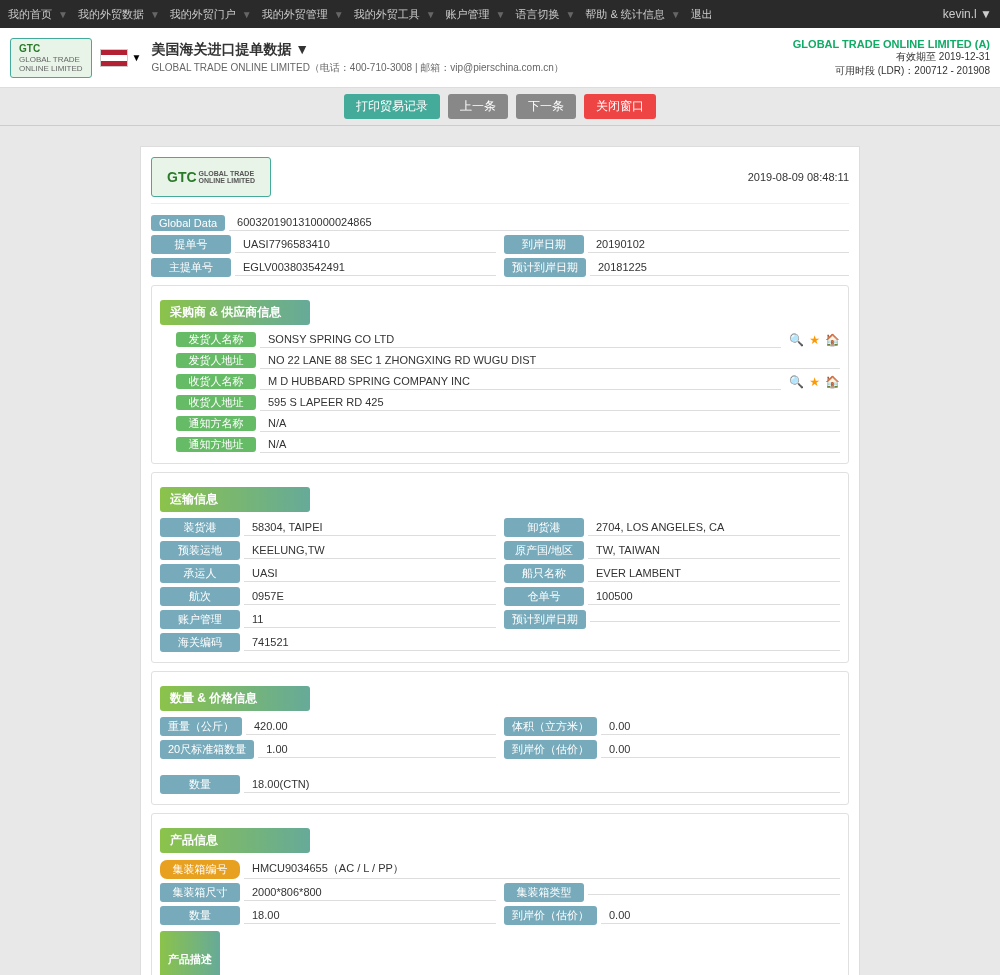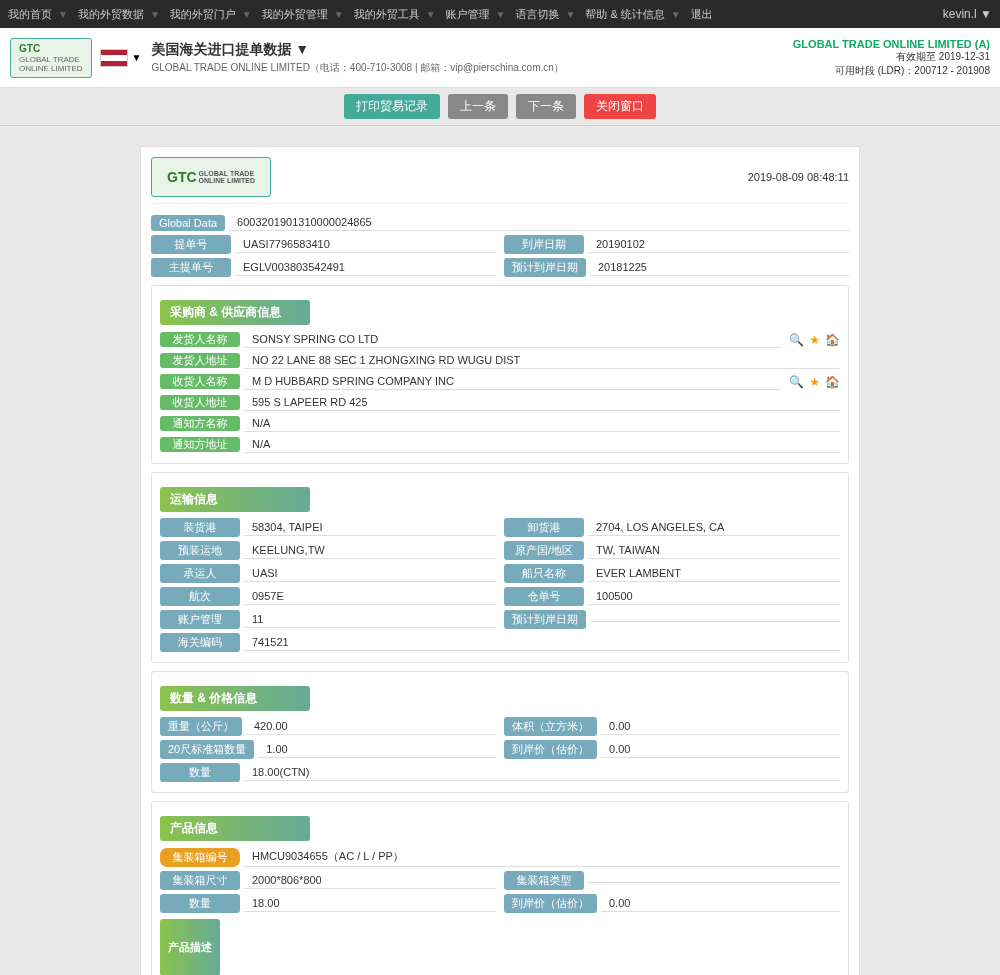--- a/index.html
+++ b/index.html
@@ -36,21 +36,21 @@
 
     
     .doc-header { display: flex; justify-content: space-between; align-items: center; margin-bottom: 10px; padding-bottom: 6px; border-bottom: 1px solid #eee; }
     .doc-logo { display: flex; flex-direction: column; align-items: center; }
     .doc-logo .logo-img { width: 120px; height: 40px; background: #e8f4e8; border: 1px solid #4a9; display: flex; align-items: center; justify-content: center; font-size: 10px; color: #2a7a2a; font-weight: bold; border-radius: 3px; }
     .doc-timestamp { font-size: 11px; color: #333; }
 
     
     .info-row { display: flex; align-items: center; margin-bottom: 4px; }
     .label-btn { background: #7ab; color: #fff; border: none; padding: 2px 8px; border-radius: 3px; font-size: 11px; min-width: 80px; text-align: center; white-space: nowrap; }
-    .label-btn-green { background: #6b6; color: #fff; border: none; padding: 0 8px; border-radius: 3px; font-size: 11px; min-width: 80px; text-align: center; white-space: nowrap; }
+    .label-btn-green { background: #6b6; color: #fff; border: none; padding: 0 8px; border-radius: 3px; font-size: 11px; min-width: 80px; text-align: center; white-space: nowrap; margin-left: 16px; }
     .label-btn-orange { background: #e8a020; color: #fff; border: none; padding: 2px 8px; border-radius: 7px; font-size: 11px; min-width: 80px; text-align: center; white-space: nowrap; }
     .field-value { flex: 1; padding: 2px 8px; border-bottom: 1px solid #ddd; margin-left: 4px; font-size: 11px; color: #333; }
 
     
     .section-header { background: linear-gradient(to right, #8bc34a, #6a9); color: #fff; padding: 4px 10px; border-radius: 3px; font-size: 12px; font-weight: bold; margin: 8px 0 6px 0; display: inline-block; min-width: 150px; }
 
     
     .two-col { display: flex; gap: 8px; }
     .two-col .col { flex: 1; display: flex; align-items: center; }
 
@@ -306,21 +306,21 @@
         <button class="label-btn">重量（公斤）</button>
         <span class="field-value">420.00</span>
       </div>
       <div class="col">
         <button class="label-btn">体积（立方米）</button>
         <span class="field-value">0.00</span>
       </div>
     </div>
 
     
-    <div class="two-col" style="margin-bottom:4px;">
+    <div class="two-col" style="margin-bottom:16px;">
       <div class="col">
         <button class="label-btn">20尺标准箱数量</button>
         <span class="field-value">1.00</span>
       </div>
       <div class="col">
         <button class="label-btn">到岸价（估价）</button>
         <span class="field-value">0.00</span>
       </div>
     </div>
 

